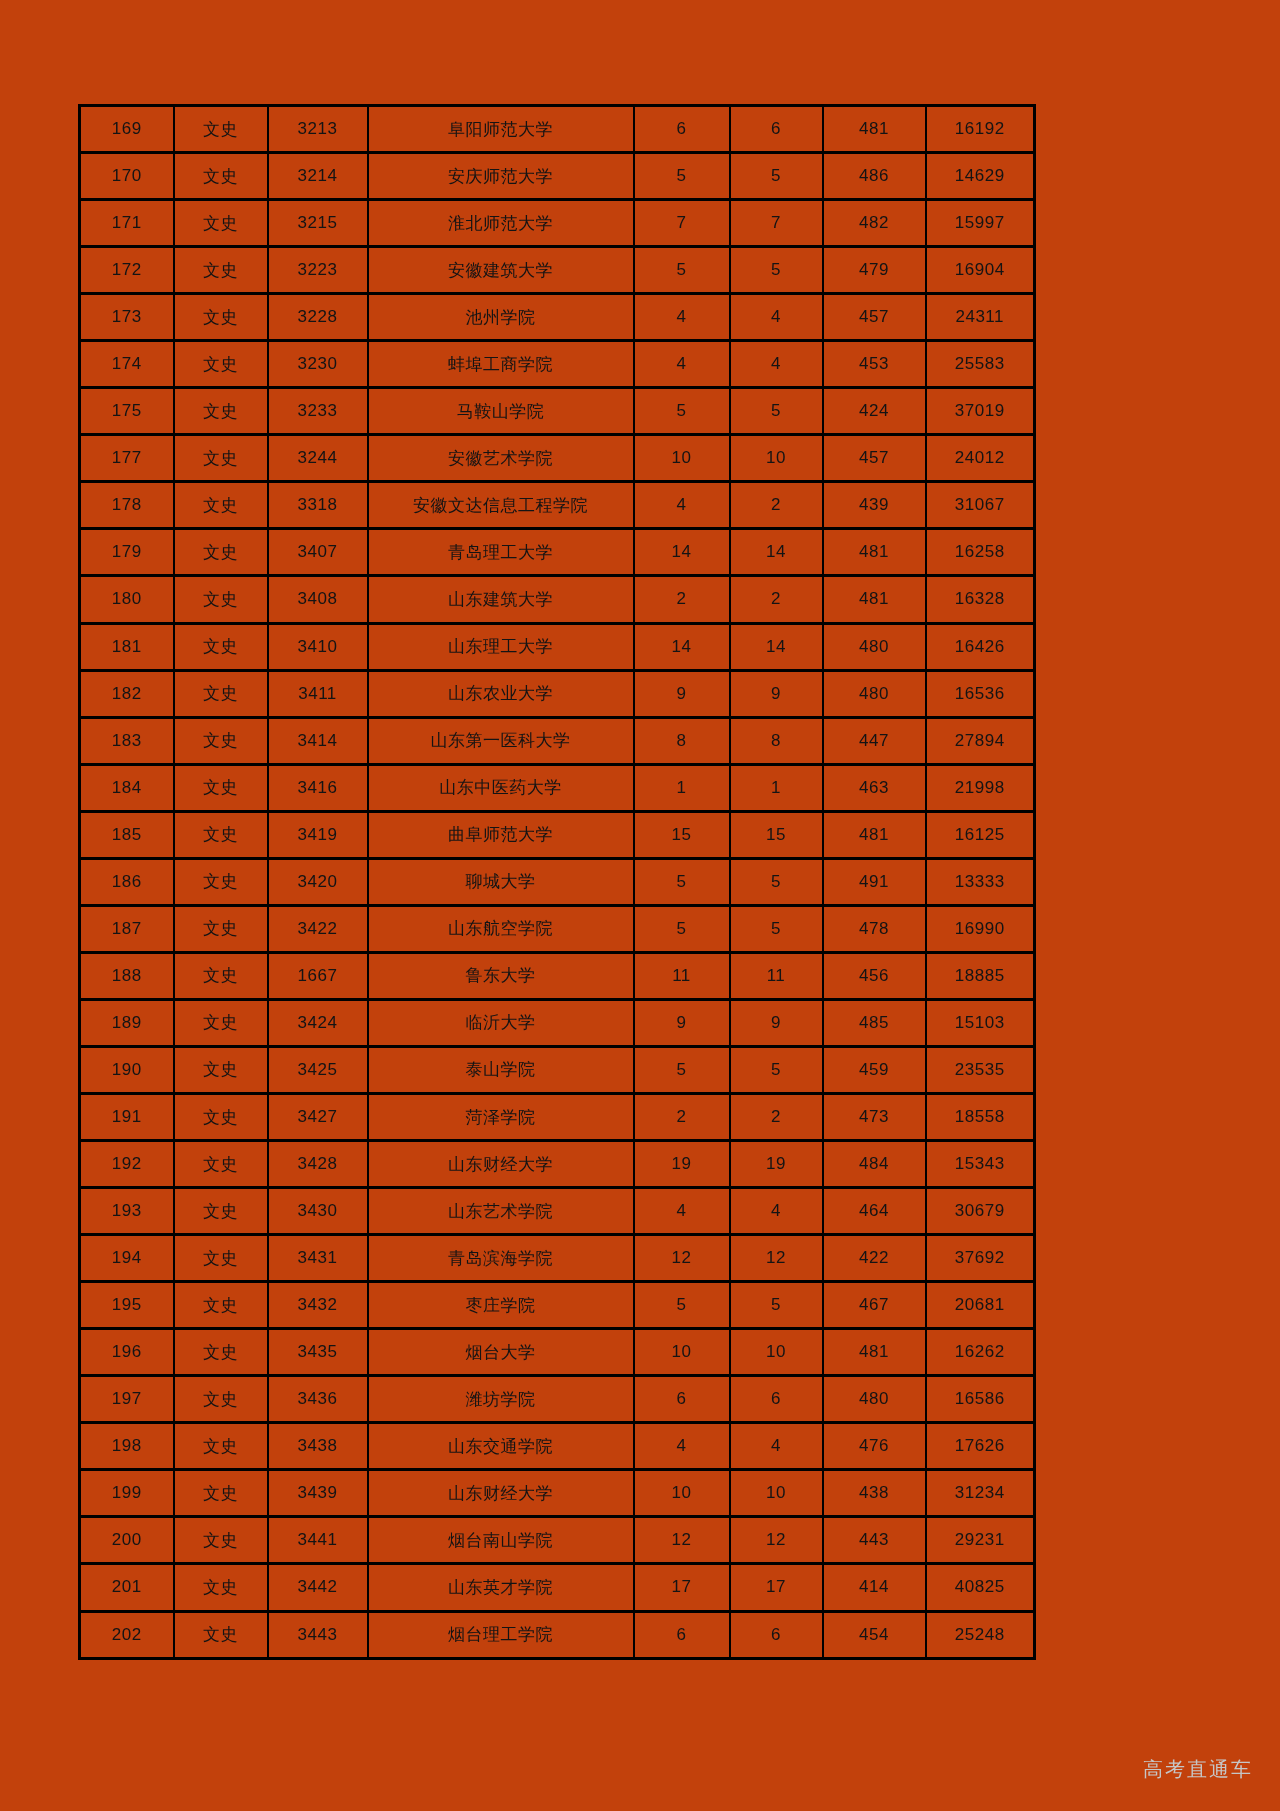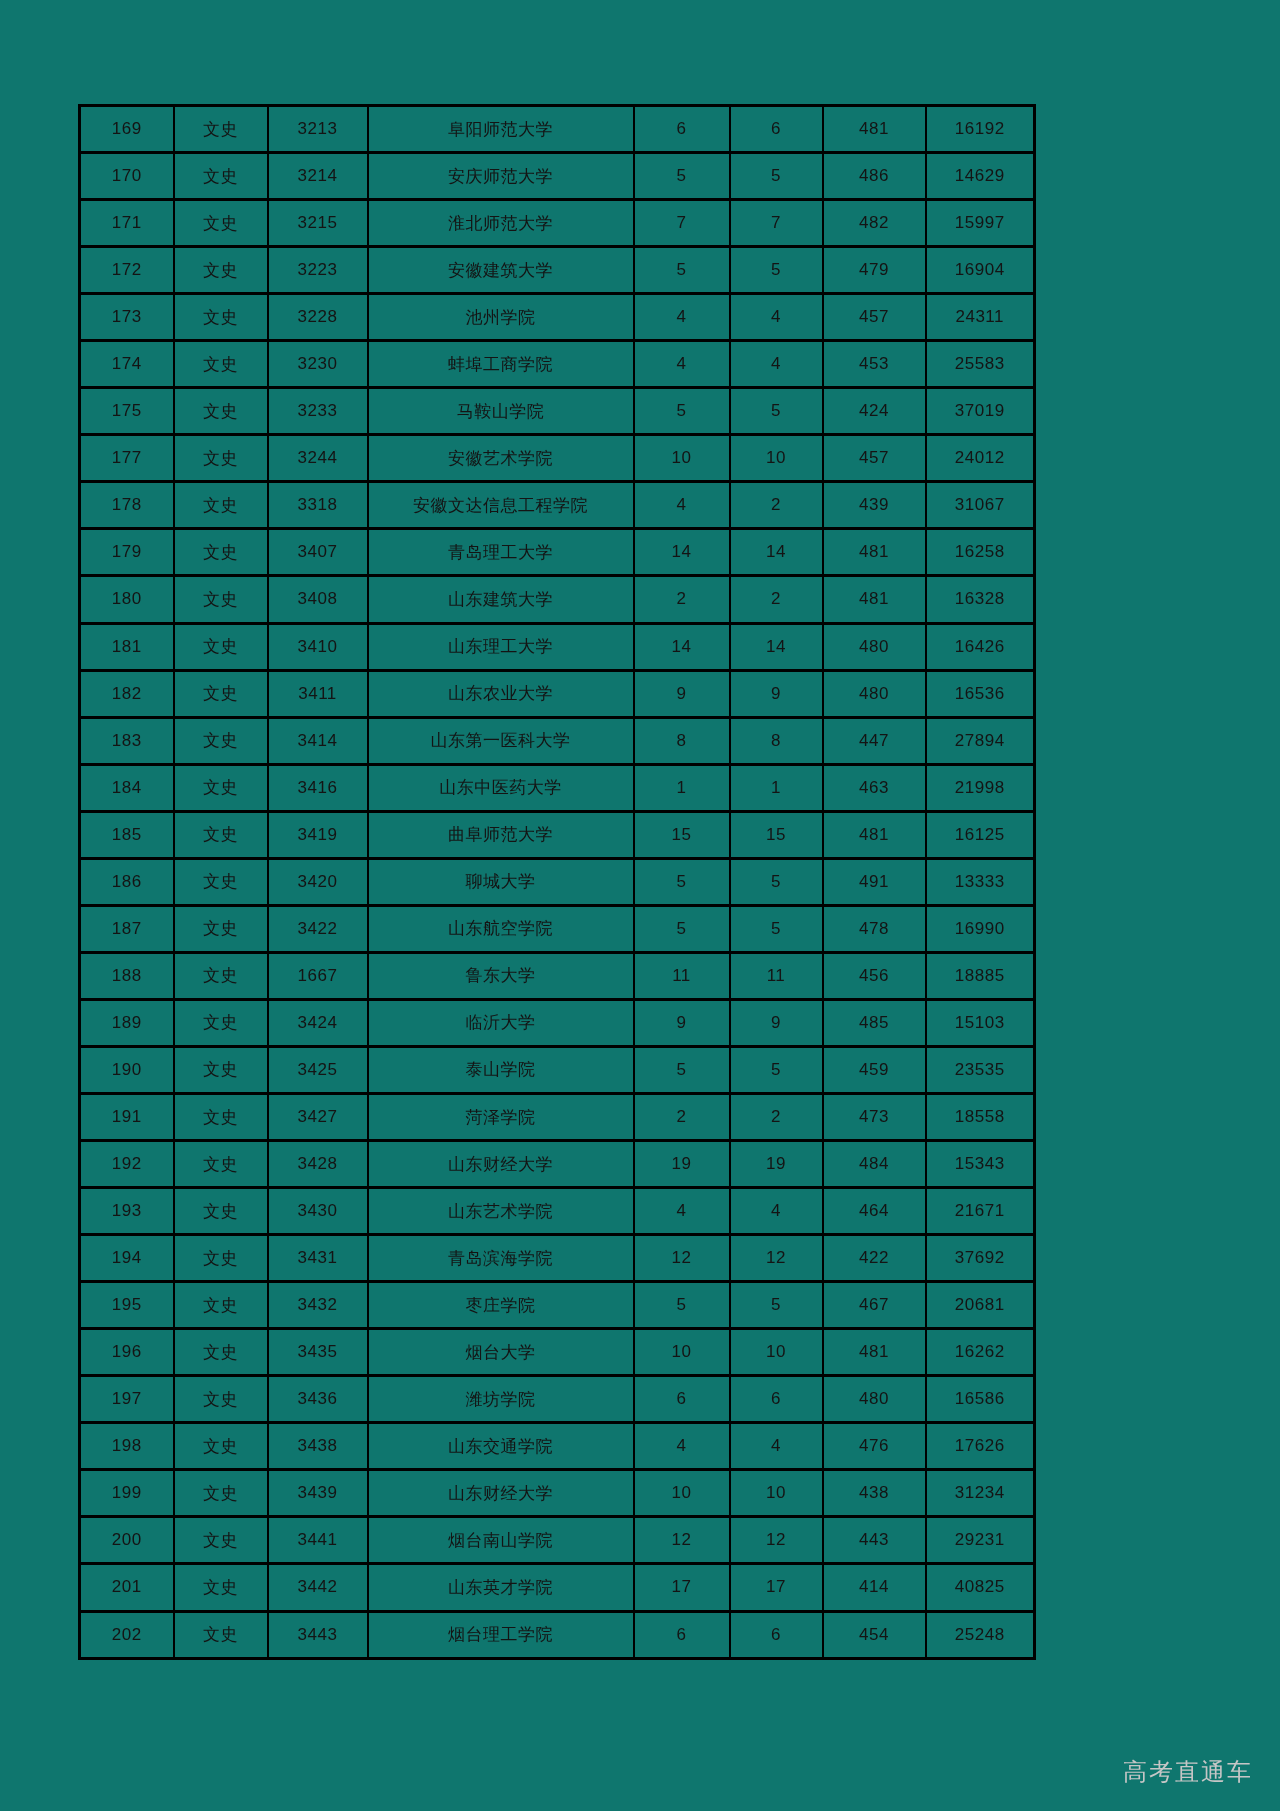--- a/index.html
+++ b/index.html
@@ -9,21 +9,21 @@
   }
   body {
     width: 1280px;
     height: 1811px;
     position: relative;
     font-family: "Liberation Sans", sans-serif;
   }
   .page {
     position: absolute;
     inset: 0;
-    background: #0f766e;
+    background: #c2410c;
     overflow: hidden;
   }
   table.score-table {
     position: absolute;
     left: 78px;
     top: 104px;
     width: 955px;
     height: 1556px;
     border-collapse: collapse;
     table-layout: fixed;
@@ -41,21 +41,21 @@
     white-space: nowrap;
     letter-spacing: 0.5px;
   }
   table.score-table {
     border: 3px solid #000000;
   }
   .watermark {
     position: absolute;
     right: 27px;
     top: 1756px;
-    font-size: 24px;
+    font-size: 20px;
     letter-spacing: 2px;
     color: #c6c6c6;
     user-select: none;
   }
 </style>
 </head>
 <body>
 
 <div class="page">
   <table class="score-table">
@@ -301,21 +301,21 @@
           <td>15343</td>
         </tr>
         <tr>
           <td>193</td>
           <td>文史</td>
           <td>3430</td>
           <td>山东艺术学院</td>
           <td>4</td>
           <td>4</td>
           <td>464</td>
-          <td>21671</td>
+          <td>30679</td>
         </tr>
         <tr>
           <td>194</td>
           <td>文史</td>
           <td>3431</td>
           <td>青岛滨海学院</td>
           <td>12</td>
           <td>12</td>
           <td>422</td>
           <td>37692</td>

